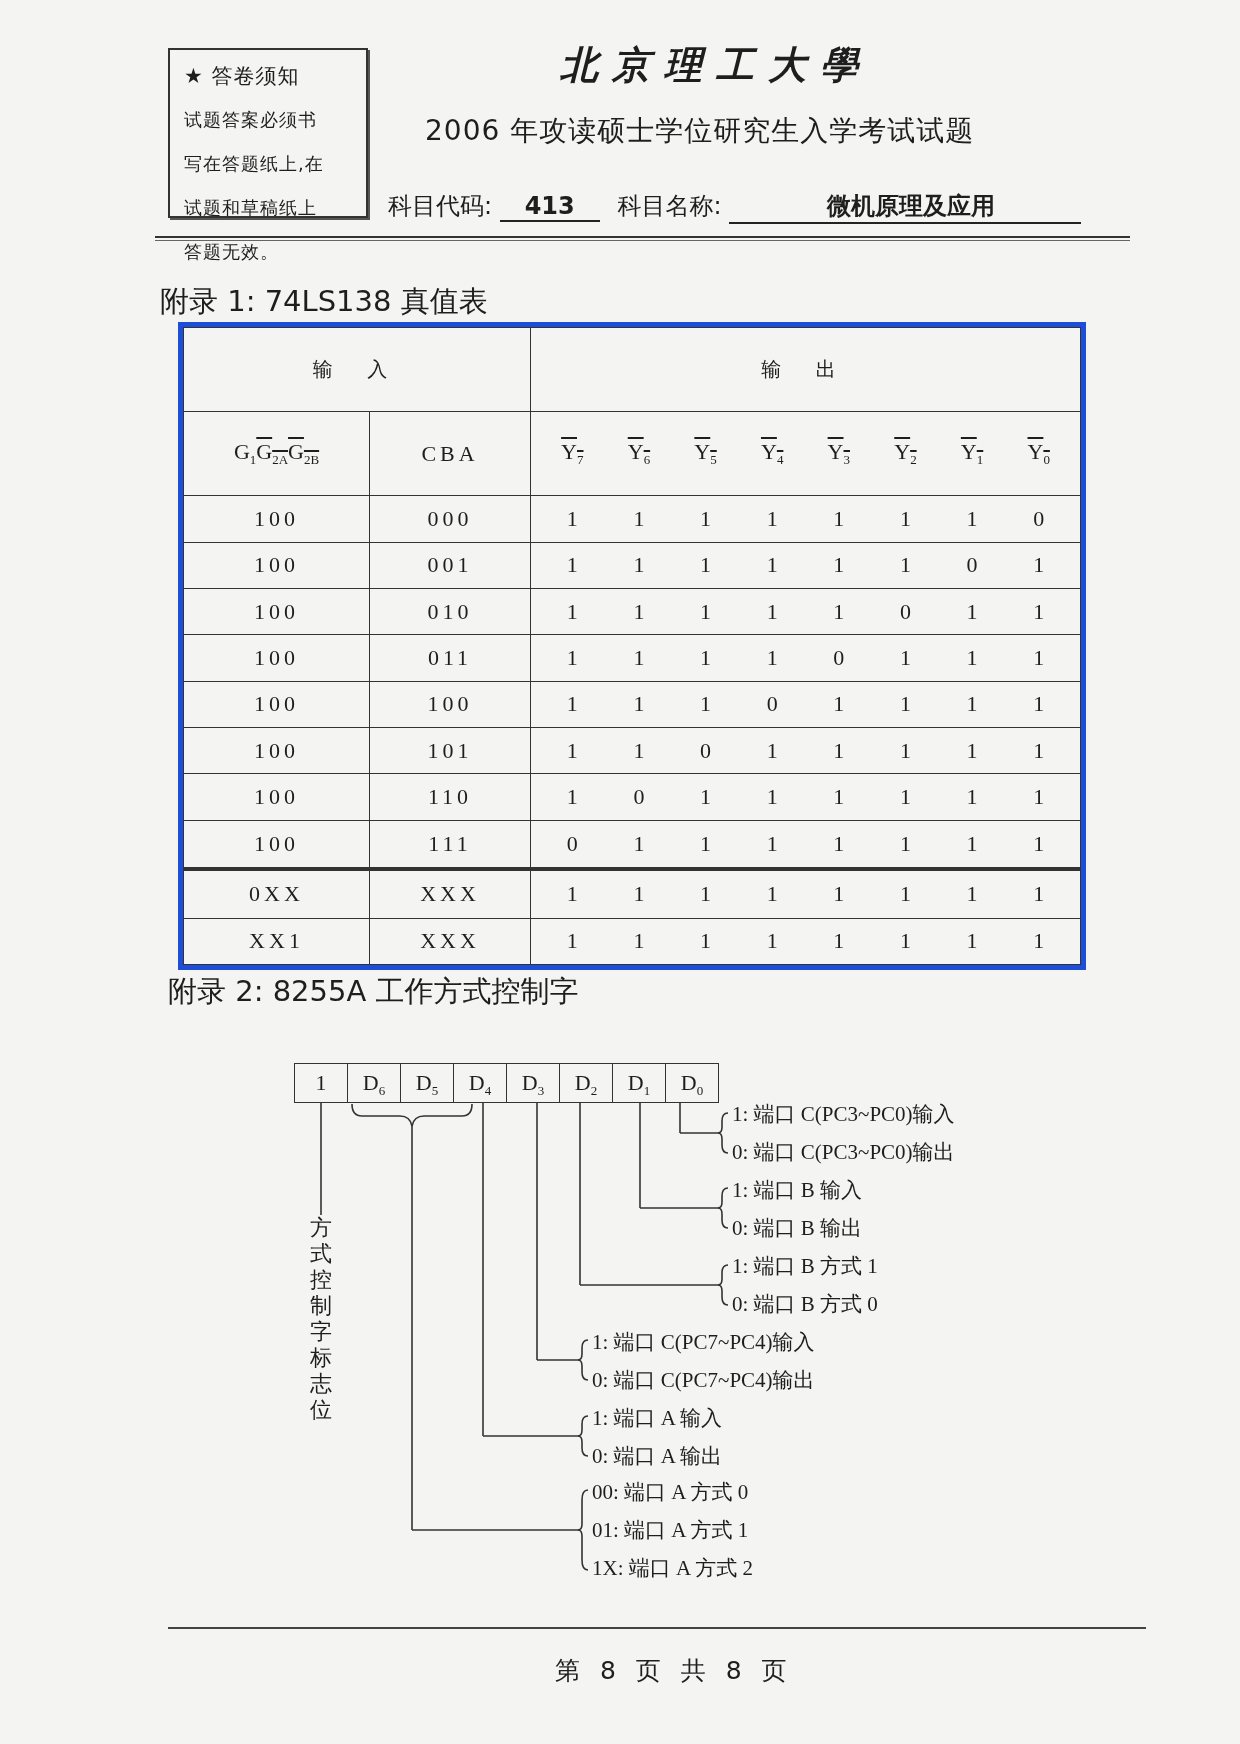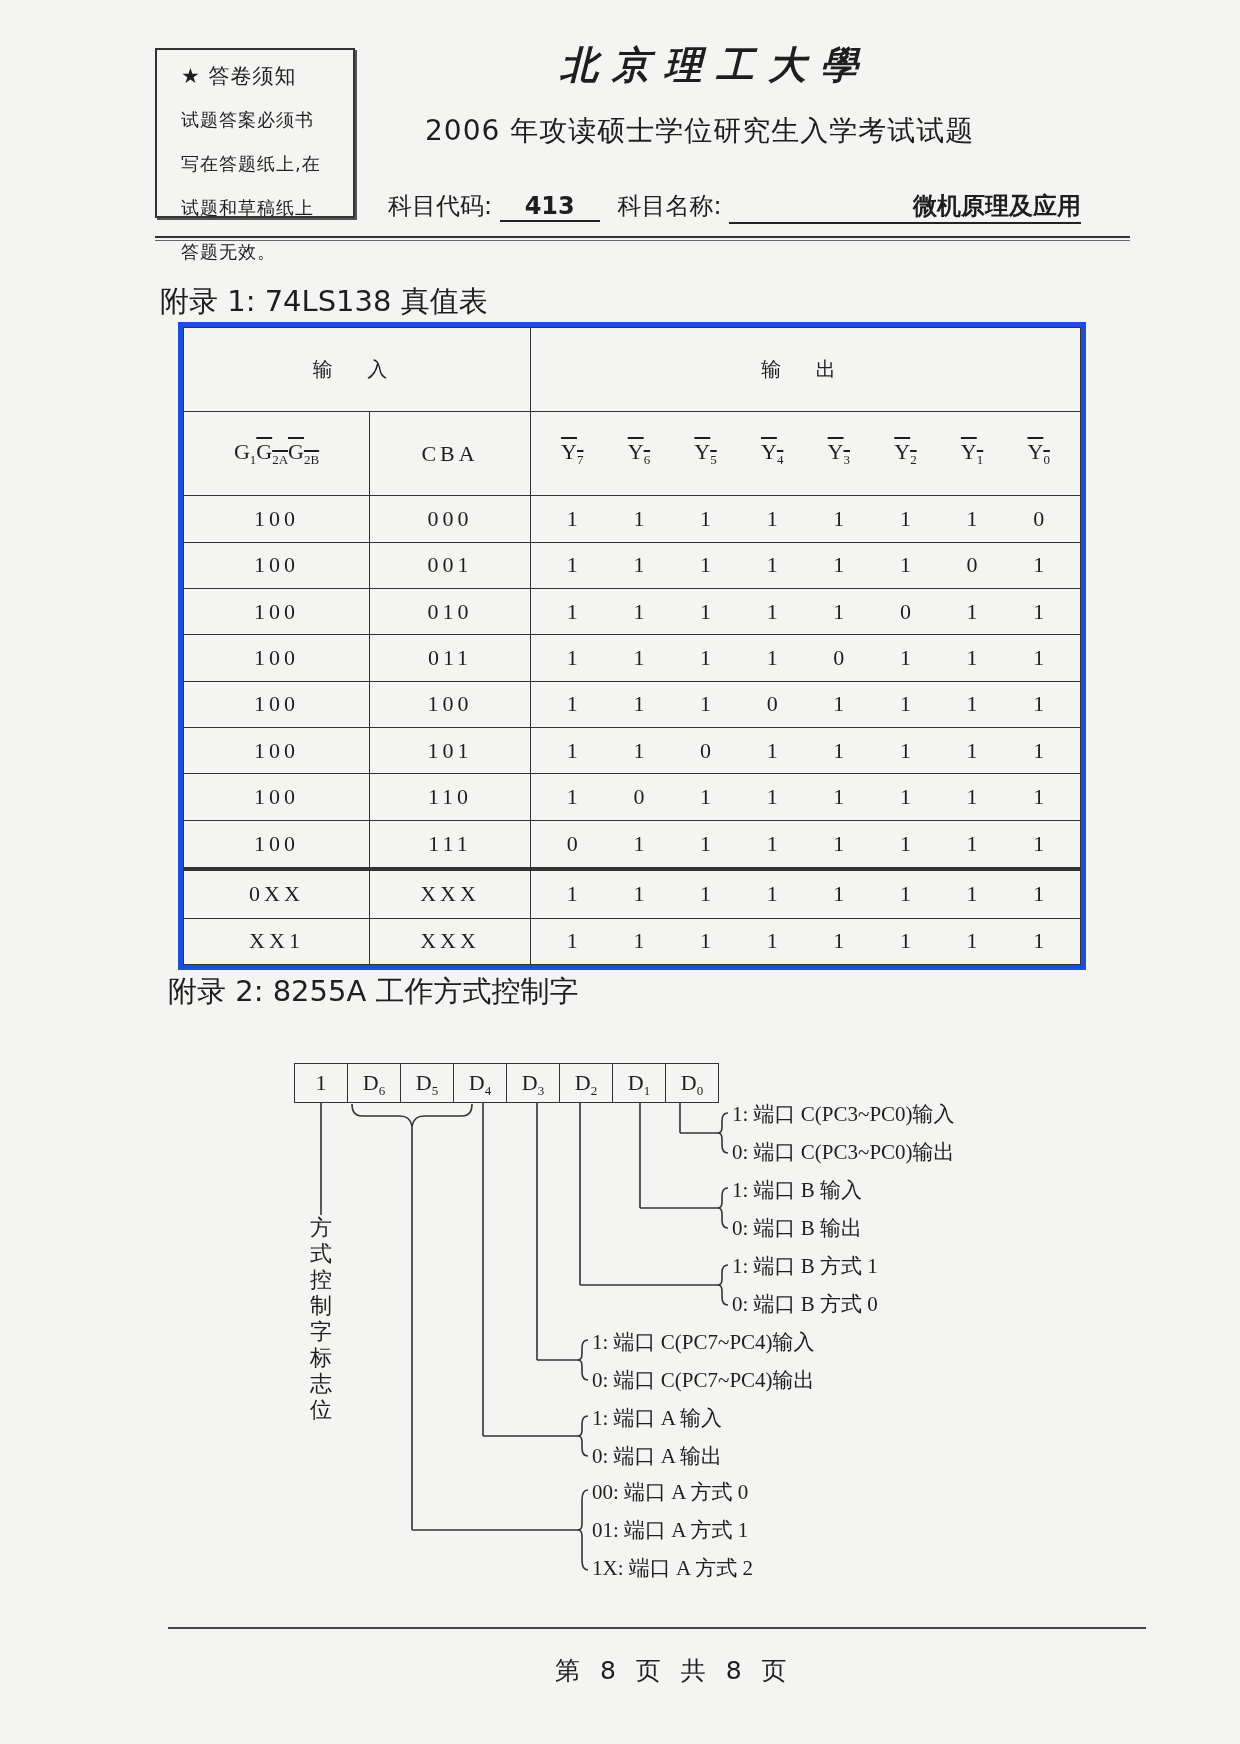--- a/index.html
+++ b/index.html
@@ -1,21 +1,21 @@
 <!DOCTYPE html>
 <html><head>
 <meta charset="utf-8">
 <style>
   html,body{margin:0;padding:0;}
   body{width:1240px;height:1744px;background:#f4f4f2;position:relative;overflow:hidden;
        font-family:"DejaVu Serif","Liberation Serif",serif;color:#1e1e1e;}
   .abs{position:absolute;}
   
-  #notice{left:155px;top:48px;width:200px;height:170px;border:2px solid #333;box-shadow:2px 2px 0 #555;
-          padding:12px 24px;box-sizing:border-box;font-family:"DejaVu Sans","Liberation Sans",sans-serif;}
+  #notice{left:168px;top:48px;width:200px;height:170px;border:2px solid #333;box-shadow:2px 2px 0 #555;
+          padding:12px 14px;box-sizing:border-box;font-family:"DejaVu Sans","Liberation Sans",sans-serif;}
   #notice .ttl{font-size:21px;margin-bottom:4px;letter-spacing:1px;}
   #notice .ln{font-size:18px;line-height:28px;letter-spacing:1px;margin-top:16px;}
   #uni{left:560px;top:40px;font-size:38px;font-weight:bold;letter-spacing:14px;font-family:Liberation Serif, serif;font-style:italic;}
   #exam-title{left:425px;top:112px;font-size:28px;font-family:"DejaVu Sans","Liberation Sans",sans-serif;letter-spacing:1px;}
   #subject-line{left:388px;top:190px;font-size:24px;font-family:"DejaVu Sans","Liberation Sans",sans-serif;white-space:nowrap;}
   #subject-line .val{display:inline-block;border-bottom:2px solid #222;text-align:center;font-weight:bold;}
   #header-rule{left:155px;top:236px;width:975px;height:2px;background:#333;}
   #hdr-rule2{left:155px;top:240px;width:975px;height:1px;background:#666;}
   .appx{font-size:29px;font-family:"DejaVu Sans","Liberation Sans",sans-serif;}
   #appx1{left:160px;top:282px;}
@@ -53,21 +53,21 @@
   <div class="ln">写在答题纸上,在</div>
   <div class="ln">试题和草稿纸上</div>
   <div class="ln">答题无效。</div>
 </div>
 <div id="uni" class="abs">北京理工大學</div>
 <div id="exam-title" class="abs">2006 年攻读硕士学位研究生入学考试试题</div>
 <div id="subject-line" class="abs">
   <span>科目代码:</span>
   <span class="val" style="width:100px">413</span>
   <span style="margin-left:10px">科目名称:</span>
-  <span class="val" style="width:340px;text-align:right;padding-left:12px">微机原理及应用</span>
+  <span class="val" style="width:340px;text-align:center;padding-left:12px">微机原理及应用</span>
 </div>
 <div id="header-rule" class="abs"></div>
 <div id="hdr-rule2" class="abs"></div>
 
 <div id="appx1" class="abs appx">附录 1: 74LS138 真值表</div>
 <div id="tt" class="abs">
   <table>
     <tbody>
         <tr>
       <td colspan="2" class="sec" style="width:345px">输 入</td>

